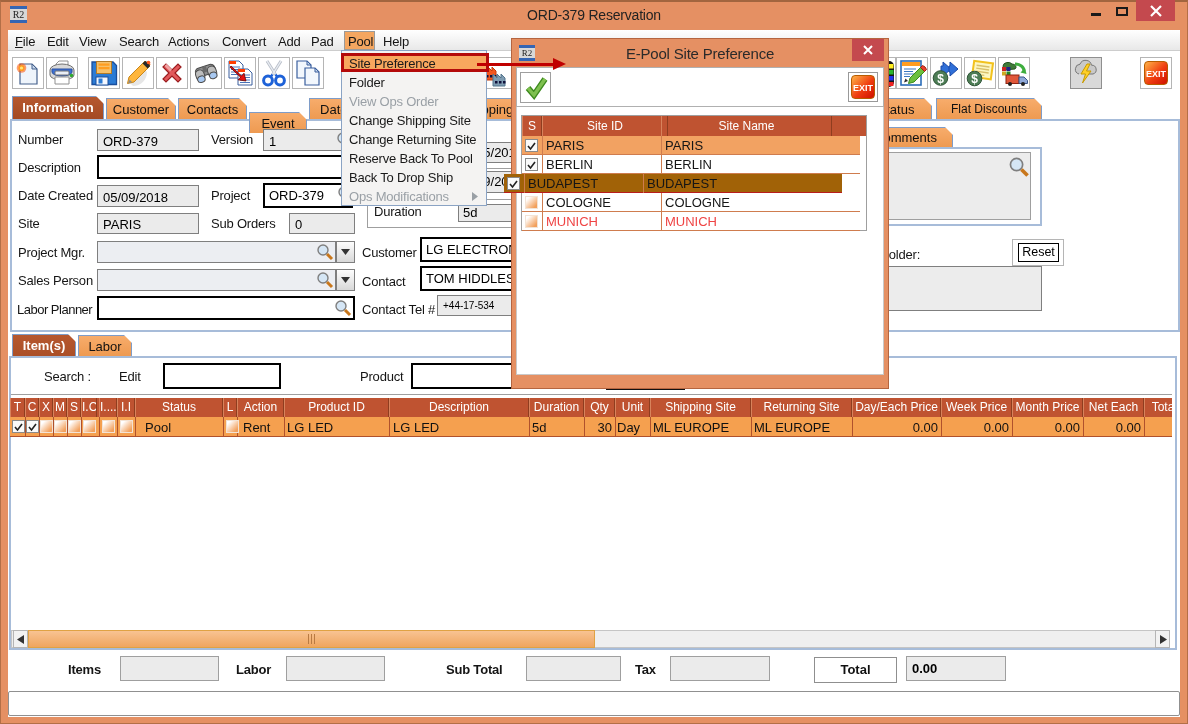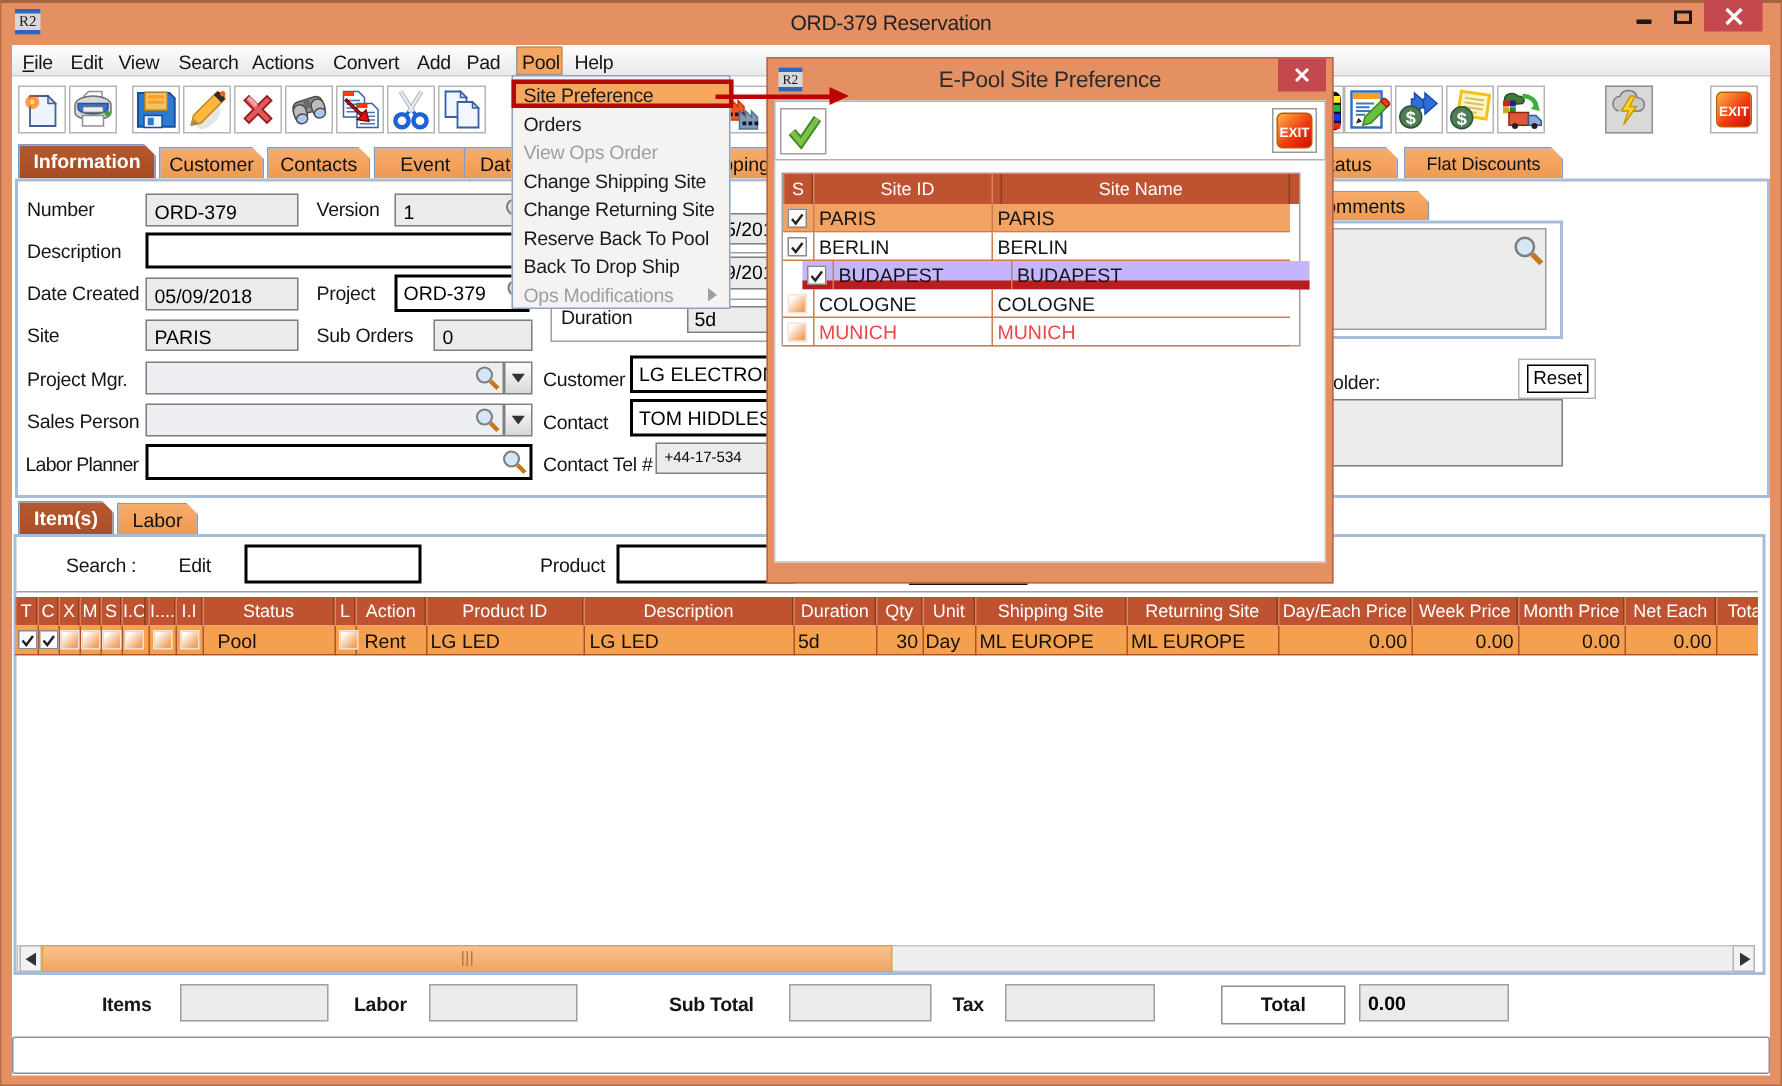--- a/index.html
+++ b/index.html
@@ -187,21 +187,21 @@
     </svg></div>
 
 <div class="tbtn" style="left:1140px;top:57px">
     <div class="a" style="left:3px;top:3px;width:24px;height:24px;background:linear-gradient(135deg,#ffb347,#ef3d10 55%,#cf1000);border:1px solid #b85c00;border-radius:4px;color:#fff;font-size:9px;font-weight:bold;text-align:center;line-height:24px">EXIT</div>
   </div>
 
 <div class="a" style="left:10px;top:119px;width:1170px;height:213px;background:#fff;border:2px solid #a7bcd9"></div>
 <div class="tabon" style="left:12px;top:96px;width:92px">Information</div>
 <div class="tab" style="left:106px;top:98px;width:70px">Customer</div>
 <div class="tab" style="left:178px;top:98px;width:69px">Contacts</div>
-<div class="tab" style="left:249px;top:98px;width:69px">Event</div>
+<div class="tab" style="left:249px;top:112px;width:58px">Event</div>
 <div class="tab" style="left:309px;top:98px;width:56px">Dates</div>
 <div class="tab" style="left:452px;top:98px;width:72px">Shipping</div>
 <div class="tab" style="left:860px;top:98px;width:72px">Status</div>
 <div class="tab" style="left:936px;top:98px;width:106px;font-size:12px">Flat Discounts</div>
 
 <div class="lb" style="left:18px;top:132px">Number</div>
 <div class="lb" style="left:18px;top:160px">Description</div>
 <div class="lb" style="left:18px;top:188px">Date Created</div>
 <div class="lb" style="left:18px;top:216px">Site</div>
 <div class="lb" style="left:18px;top:245px">Project Mgr.</div>
@@ -388,21 +388,21 @@
 <div class="lb bld" style="left:446px;top:662px">Sub Total</div>
 <div class="gf" style="left:526px;top:656px;width:95px;height:25px;border-color:#9f9f9f"></div>
 <div class="lb bld" style="left:635px;top:662px">Tax</div>
 <div class="gf" style="left:670px;top:656px;width:100px;height:25px;border-color:#9f9f9f"></div>
 <div class="a" style="left:814px;top:657px;width:83px;height:26px;background:#fff;border:1px solid #8f8f8f;font-size:13px;font-weight:bold;color:#111;text-align:center;line-height:24px">Total</div>
 <div class="gf" style="left:906px;top:656px;width:100px;height:25px;border-color:#9f9f9f;font-size:13px;font-weight:bold;line-height:23px;padding-left:5px">0.00</div>
 
 <div class="a" style="left:8px;top:691px;width:1172px;height:25px;background:#fff;border:1px solid #909090;border-radius:2px"></div>
 
 <div class="a" style="left:341px;top:50px;width:146px;height:156px;background:#f4f3f2;border:1px solid #8aa3c4"></div>
-<div class="mi" style="left:349px;top:75px">Orders</div>
+<div class="mi" style="left:349px;top:75px">Folder</div>
 <div class="mi" style="left:349px;top:94px;color:#9aa0a6">View Ops Order</div>
 <div class="mi" style="left:349px;top:113px">Change Shipping Site</div>
 <div class="mi" style="left:349px;top:132px">Change Returning Site</div>
 <div class="mi" style="left:349px;top:151px">Reserve Back To Pool</div>
 <div class="mi" style="left:349px;top:170px">Back To Drop Ship</div>
 <div class="mi" style="left:349px;top:189px;color:#9aa0a6">Ops Modifications</div>
 <svg class="a" style="left:472px;top:192px" width="6" height="9">
     <path d="M0 0 v9 L6 4.5 z" fill="#9aa0a6"></path>
   </svg>
 
@@ -427,41 +427,41 @@
     <path d="M4 12 l6 7 L21 3" stroke="#7ec04f" stroke-width="3.4" fill="none"></path>
   </svg>
 
 <div class="a" style="left:848px;top:72px;width:30px;height:30px;background:#fff;border:1px solid #999"></div>
 <div class="a" style="left:851px;top:75px;width:24px;height:24px;background:linear-gradient(135deg,#ffb347,#ef3d10 55%,#cf1000);border:1px solid #b85c00;border-radius:4px;color:#fff;font-size:9px;font-weight:bold;text-align:center;line-height:24px">EXIT</div>
 
 <div class="a" style="left:521px;top:115px;width:346px;height:116px;border:1px solid #9f9f9f;background:#fff"></div>
 <div class="a" style="left:522px;top:116px;width:344px;height:20px;background:#bf5331">
 <div class="hcell" style="left:0;width:20px;line-height:20px">S</div>
 <div class="hcell" style="left:20px;width:126px;line-height:20px">Site ID</div>
-<div class="hcell" style="left:139px;width:199px;line-height:20px">Site Name</div>
+<div class="hcell" style="left:139px;width:171px;line-height:20px">Site Name</div>
 </div>
 <div class="a" style="left:522px;top:136px;width:338px;height:19px;background:#f2a262;border-bottom:1px solid #cf7c4e;font-size:13px;color:#151515">
   <div class="a" style="left:20px;top:0;width:1px;height:19px;background:#cf7c4e"></div>
     <div class="a" style="left:139px;top:0;width:1px;height:19px;background:#cf7c4e"></div>
   <div class="cb" style="left:3px;top:2.5px"><svg width="11" height="11">
         <path d="M2 5 l2.5 3 L9 2" stroke="#222" stroke-width="1.6" fill="none"></path>
       </svg></div>
   <div class="a" style="left:24px;top:2px">PARIS</div>
     <div class="a" style="left:143px;top:2px">PARIS</div>
 </div>
 <div class="a" style="left:522px;top:155px;width:338px;height:19px;background:#fff;border-bottom:1px solid #cf7c4e;font-size:13px;color:#151515">
   <div class="a" style="left:20px;top:0;width:1px;height:19px;background:#cf7c4e"></div>
     <div class="a" style="left:139px;top:0;width:1px;height:19px;background:#cf7c4e"></div>
   <div class="cb" style="left:3px;top:2.5px"><svg width="11" height="11">
         <path d="M2 5 l2.5 3 L9 2" stroke="#222" stroke-width="1.6" fill="none"></path>
       </svg></div>
   <div class="a" style="left:24px;top:2px">BERLIN</div>
     <div class="a" style="left:143px;top:2px">BERLIN</div>
 </div>
-<div class="a" style="left:535px;top:174px;width:338px;height:19px;background:#c4b5fd;border-bottom:6px solid #b91c1c;font-size:13px;color:#151515">
+<div class="a" style="left:504px;top:174px;width:338px;height:19px;background:#a16207;border-bottom:1px solid #b91c1c;font-size:13px;color:#151515">
   <div class="a" style="left:20px;top:0;width:1px;height:19px;background:#cf7c4e"></div>
     <div class="a" style="left:139px;top:0;width:1px;height:19px;background:#cf7c4e"></div>
   <div class="cb" style="left:3px;top:2.5px"><svg width="11" height="11">
         <path d="M2 5 l2.5 3 L9 2" stroke="#222" stroke-width="1.6" fill="none"></path>
       </svg></div>
   <div class="a" style="left:24px;top:2px">BUDAPEST</div>
     <div class="a" style="left:143px;top:2px">BUDAPEST</div>
 </div>
 <div class="a" style="left:522px;top:193px;width:338px;height:19px;background:#fff;border-bottom:1px solid #cf7c4e;font-size:13px;color:#151515">
   <div class="a" style="left:20px;top:0;width:1px;height:19px;background:#cf7c4e"></div>

